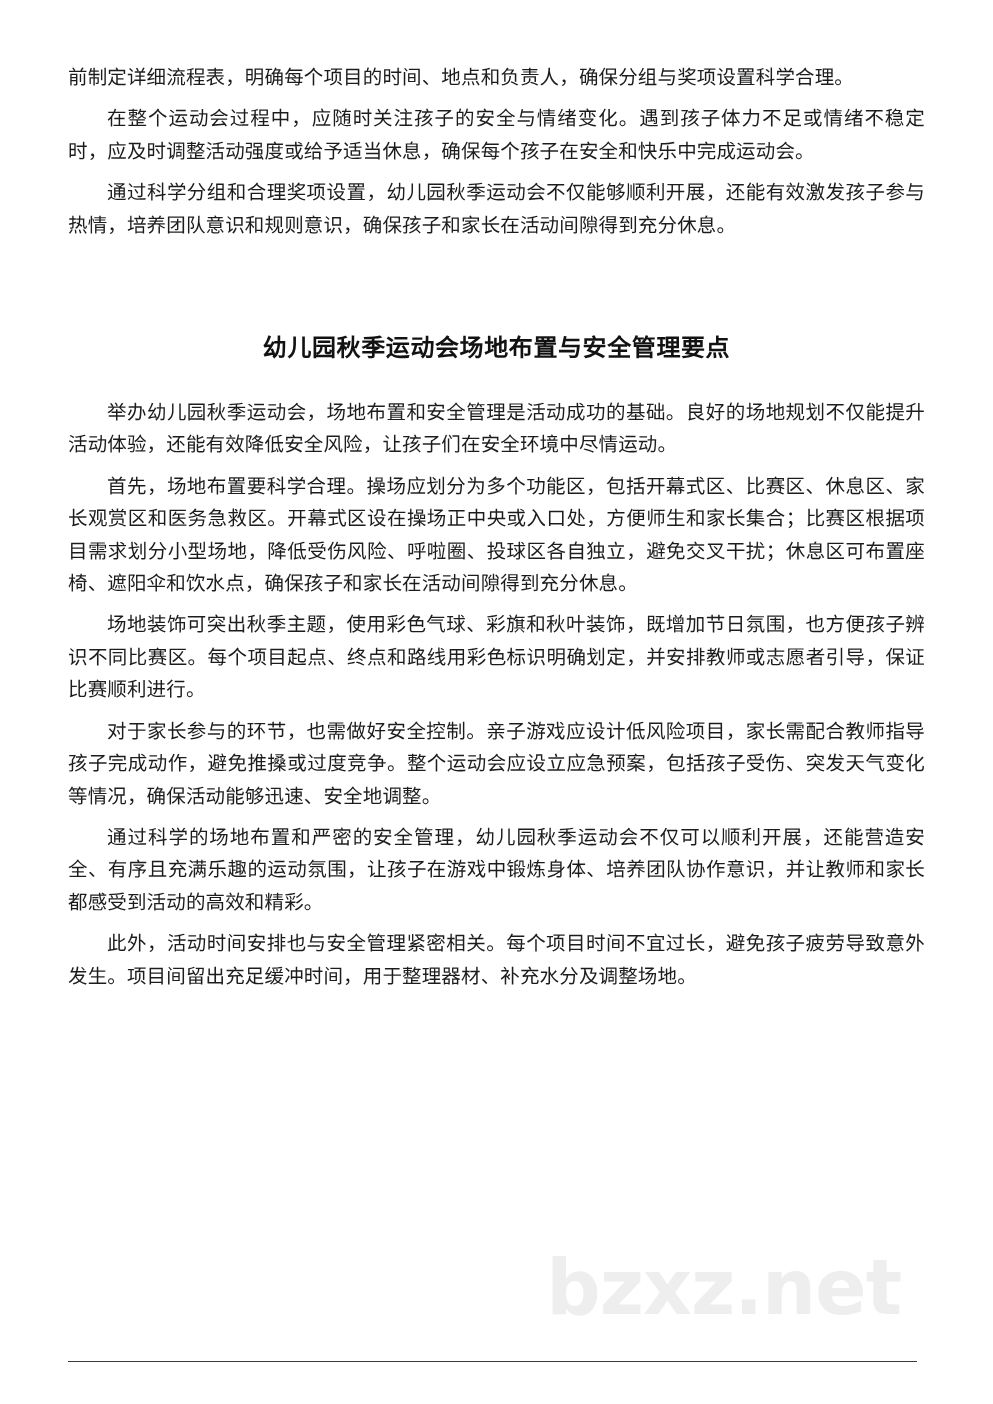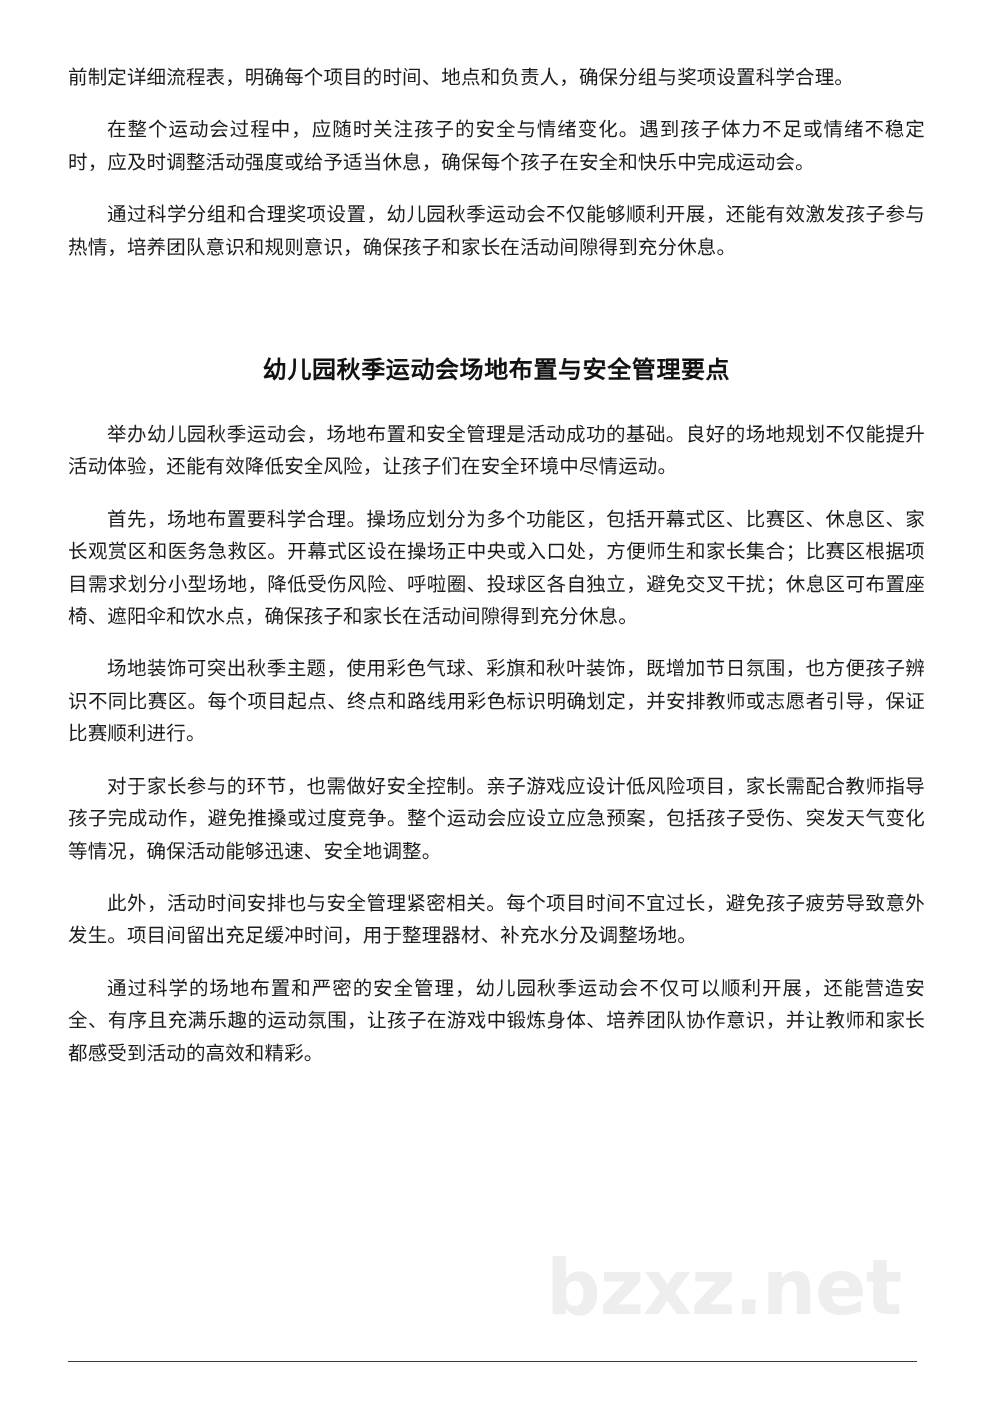--- a/index.html
+++ b/index.html
@@ -38,21 +38,21 @@
     color: #1c1c1c;
     letter-spacing: 0.15px;
     font-weight: 400;
   }
 
   .para.indent {
     text-indent: 2em;
   }
 
   .para + .para {
-    margin-top: 20px;
+    margin-top: 9px;
   }
 
   
   .section-gap {
     height: 86px;
   }
 
   
   .doc-title {
     font-size: 24px;
@@ -125,22 +125,22 @@
     <div class="section-gap"></div>
 
     <h1 class="doc-title">幼儿园秋季运动会场地布置与安全管理要点</h1>
 
     <div class="title-gap-after"></div>
 
     <p class="para indent">举办幼儿园秋季运动会，场地布置和安全管理是活动成功的基础。良好的场地规划不仅能提升活动体验，还能有效降低安全风险，让孩子们在安全环境中尽情运动。</p>
     <p class="para indent">首先，场地布置要科学合理。操场应划分为多个功能区，包括开幕式区、比赛区、休息区、家长观赏区和医务急救区。开幕式区设在操场正中央或入口处，方便师生和家长集合；比赛区根据项目需求划分小型场地，降低受伤风险、呼啦圈、投球区各自独立，避免交叉干扰；休息区可布置座椅、遮阳伞和饮水点，确保孩子和家长在活动间隙得到充分休息。</p>
     <p class="para indent">场地装饰可突出秋季主题，使用彩色气球、彩旗和秋叶装饰，既增加节日氛围，也方便孩子辨识不同比赛区。每个项目起点、终点和路线用彩色标识明确划定，并安排教师或志愿者引导，保证比赛顺利进行。</p>
     <p class="para indent">对于家长参与的环节，也需做好安全控制。亲子游戏应设计低风险项目，家长需配合教师指导孩子完成动作，避免推搡或过度竞争。整个运动会应设立应急预案，包括孩子受伤、突发天气变化等情况，确保活动能够迅速、安全地调整。</p>
+    <p class="para indent">通过科学的场地布置和严密的安全管理，幼儿园秋季运动会不仅可以顺利开展，还能营造安全、有序且充满乐趣的运动氛围，让孩子在游戏中锻炼身体、培养团队协作意识，并让教师和家长都感受到活动的高效和精彩。</p>
     <p class="para indent">此外，活动时间安排也与安全管理紧密相关。每个项目时间不宜过长，避免孩子疲劳导致意外发生。项目间留出充足缓冲时间，用于整理器材、补充水分及调整场地。</p>
-    <p class="para indent">通过科学的场地布置和严密的安全管理，幼儿园秋季运动会不仅可以顺利开展，还能营造安全、有序且充满乐趣的运动氛围，让孩子在游戏中锻炼身体、培养团队协作意识，并让教师和家长都感受到活动的高效和精彩。</p>
 
   </div>
 
   <div class="footer">
     <div class="watermark">bzxz.net</div>
     <hr class="footer-rule">
   </div>
 
 </div>
 

